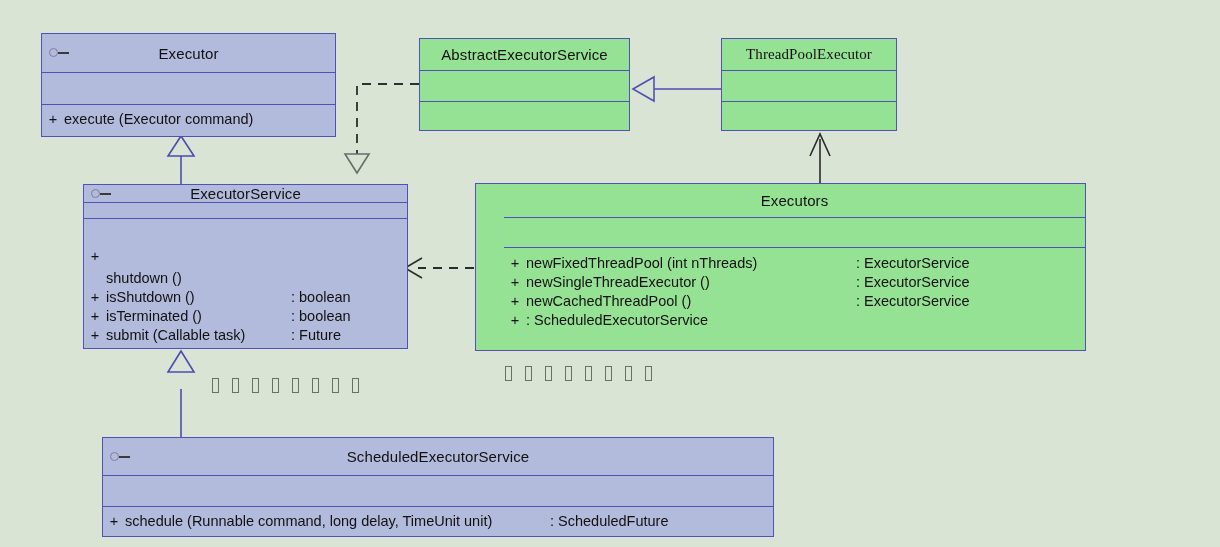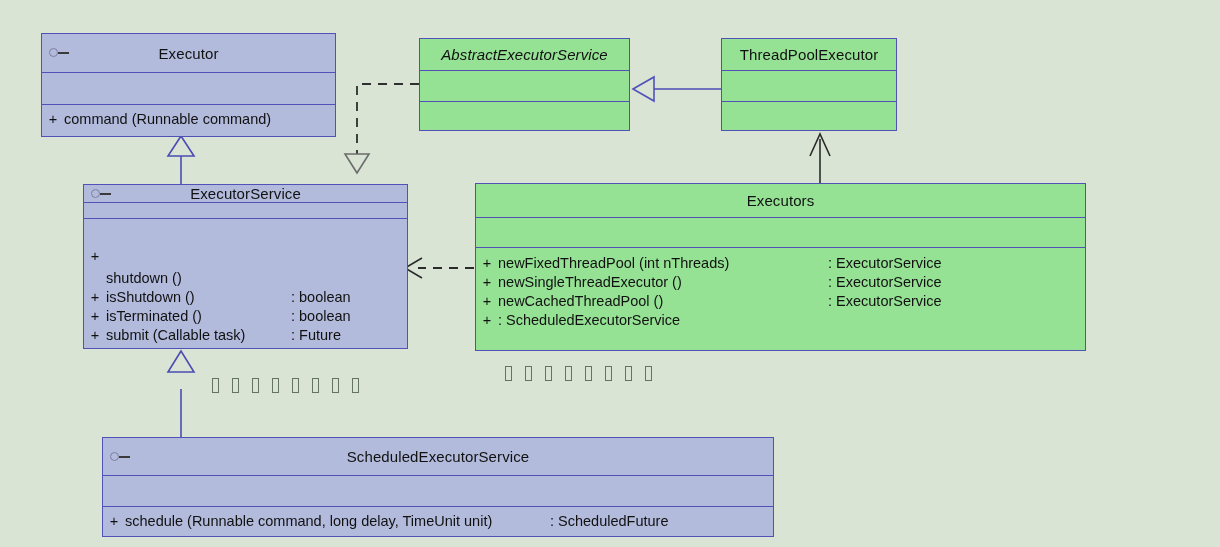--- a/index.html
+++ b/index.html
@@ -108,34 +108,34 @@
       <span class="lollipop">
         <span class="circ"></span>
           <span class="stem"></span>
       </span>
       <span class="cls-name">Executor</span>
     </div>
     <div class="compartment" style="height:32px;"></div>
     <div class="compartment members" style="flex:1 1 auto;padding-top:5px;">
       <div class="member">
         <span class="vis">+</span>
-        <span class="sig">command (Runnable command)</span>
-      </div>
-    </div>
-  </div>
-
-  <div class="uml-box cls" style="left:419px;top:38px;width:211px;height:93px;font-style:italic;">
+        <span class="sig">execute (Executor command)</span>
+      </div>
+    </div>
+  </div>
+
+  <div class="uml-box cls" style="left:419px;top:38px;width:211px;height:93px;">
     <div class="compartment title-comp" style="height:31px;">
       <span class="cls-name">AbstractExecutorService</span>
     </div>
     <div class="compartment" style="height:31px;"></div>
     <div class="compartment" style="flex:1 1 auto;"></div>
   </div>
 
-  <div class="uml-box cls" style="left:721px;top:38px;width:176px;height:93px;">
+  <div class="uml-box cls" style="left:721px;top:38px;width:176px;height:93px;font-family:Liberation Serif, serif;">
     <div class="compartment title-comp" style="height:31px;">
       <span class="cls-name">ThreadPoolExecutor</span>
     </div>
     <div class="compartment" style="height:31px;"></div>
     <div class="compartment" style="flex:1 1 auto;"></div>
   </div>
 
   <div class="uml-box iface" style="left:83px;top:184px;width:325px;height:165px;">
     <div class="compartment title-comp" style="height:33px;">
       <span class="lollipop">
@@ -162,21 +162,21 @@
         <span class="ret">: boolean</span>
       </div>
       <div class="member">
         <span class="vis">+</span>
         <span class="sig" style="width:185px;">submit (Callable task)</span>
         <span class="ret">: Future</span>
       </div>
     </div>
   </div>
 
-  <div class="uml-box cls" style="left:475px;top:183px;width:611px;height:168px;">
+  <div class="uml-box cls" style="left:475px;top:183px;width:611px;height:168px;padding-left:28px;">
     <div class="compartment title-comp" style="height:33px;">
       <span class="cls-name">Executors</span>
     </div>
     <div class="compartment" style="height:30px;"></div>
     <div class="compartment members" style="flex:1 1 auto;padding-top:6px;">
       <div class="member">
         <span class="vis">+</span>
         <span class="sig" style="width:330px;">newFixedThreadPool (int nThreads)</span>
         <span class="ret">: ExecutorService</span>
       </div>

